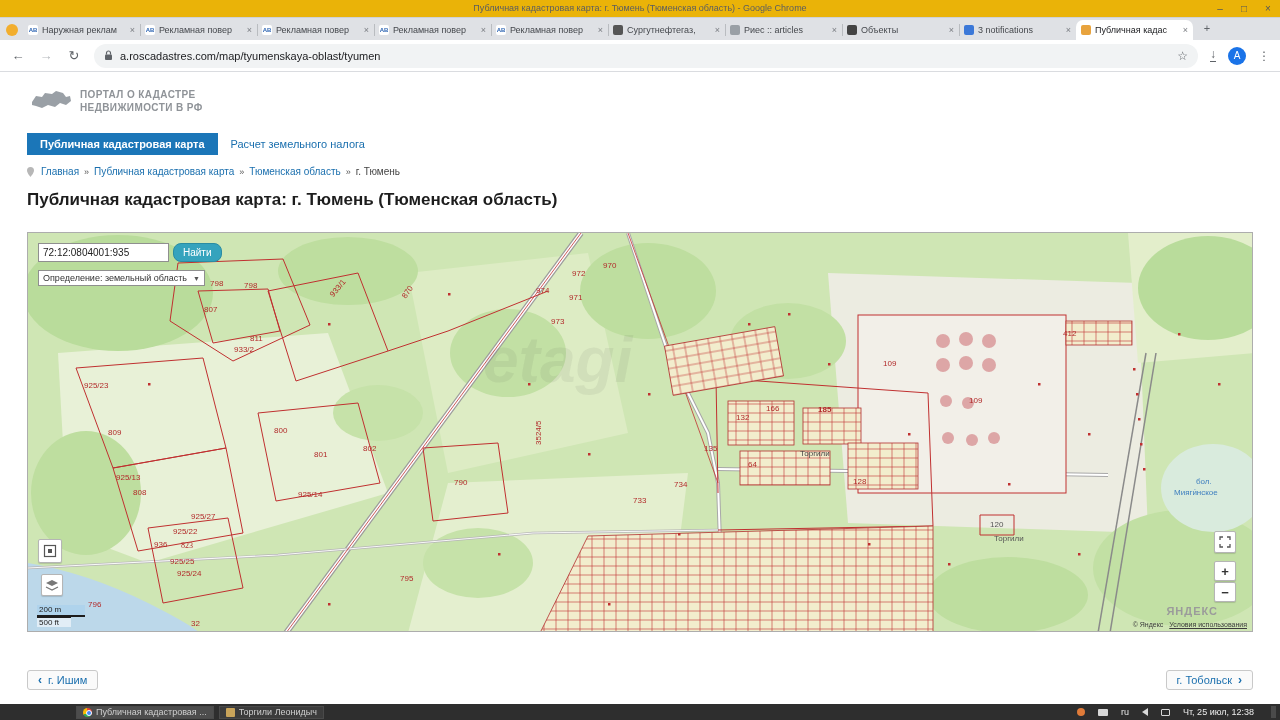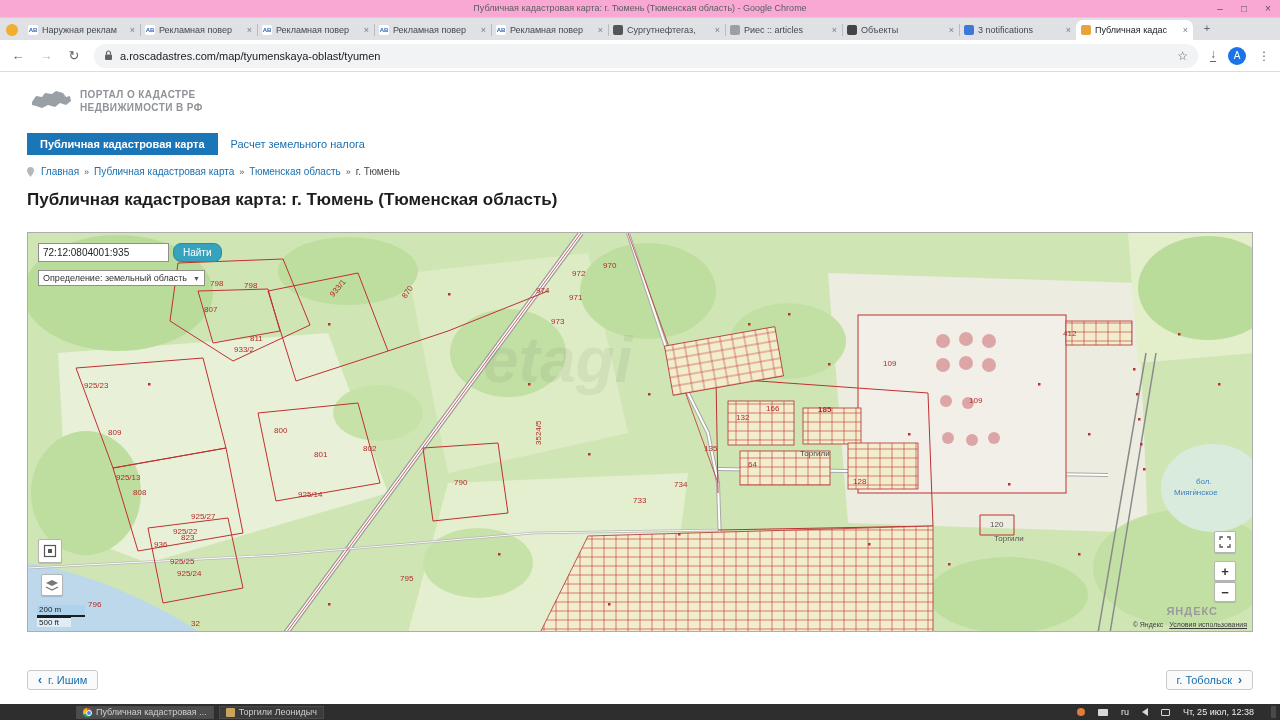--- a/index.html
+++ b/index.html
@@ -1,20 +1,20 @@
 <!DOCTYPE html>
 <html><head>
 <meta charset="utf-8">
 <style>
   *{box-sizing:border-box;margin:0;padding:0}
   html,body{width:1280px;height:720px;overflow:hidden}
   body{font-family:"Liberation Sans",sans-serif;background:#fff}
 
   
-  .titlebar{height:18px;background:#f9a8d4;display:flex;align-items:center;position:relative;border-bottom:1px solid #cfd1d5}
+  .titlebar{height:18px;background:#eab308;display:flex;align-items:center;position:relative;border-bottom:1px solid #cfd1d5}
   .titlebar .title{flex:1;text-align:center;font-size:9px;color:#5a5d61;line-height:17px;white-space:nowrap;overflow:hidden}
   .win-controls{position:absolute;right:6px;top:0;height:17px;display:flex;gap:12px;align-items:center;color:#53565a;font-size:10px}
   .win-btn{width:12px;text-align:center;cursor:default;line-height:10px}
 
   
   .tabstrip{height:22px;background:#dfe1e5;display:flex;align-items:flex-end;padding-left:4px}
   .browser-badge{width:12px;height:12px;border-radius:50%;background:#f2ae2e;margin:0 5px 4px 2px;flex:none}
   .tabs{display:flex;align-items:flex-end;height:22px}
   .tab{width:117px;height:20px;display:flex;align-items:center;gap:4px;padding:0 5px;font-size:9px;color:#45484d;position:relative}
   .tab + .tab::before{content:"";position:absolute;left:0;top:4px;bottom:4px;width:1px;background:#b9bcc0}
@@ -348,21 +348,21 @@
         <span class="map-label" style="left: 88px; top: 240px;">925/13</span>
         <span class="map-label" style="left: 246px; top: 193px;">800</span>
         <span class="map-label" style="left: 263px; top: 217px; padding-left: 23px;">801</span>
         <span class="map-label" style="left: 335px; top: 211px;">802</span>
         <span class="map-label" style="left: 105px; top: 255px;">808</span>
         <span class="map-label" style="left: 270px; top: 257px;">925/14</span>
         <span class="map-label" style="left: 426px; top: 245px;">790</span>
         <span class="map-label" style="left: 163px; top: 279px;">925/27</span>
         <span class="map-label" style="left: 145px; top: 294px;">925/22</span>
         <span class="map-label" style="left: 126px; top: 307px;">936</span>
-        <span class="map-label" style="left: 153px; top: 300px;">823</span>
+        <span class="map-label" style="left: 153px; top: 308px; font-family: Liberation Serif, serif;">823</span>
         <span class="map-label" style="left: 142px; top: 324px;">925/25</span>
         <span class="map-label" style="left: 149px; top: 336px;">925/24</span>
         <span class="map-label" style="left: 60px; top: 367px;">796</span>
         <span class="map-label" style="left: 372px; top: 341px;">795</span>
         <span class="map-label" style="left: 163px; top: 386px;">32</span>
         <span class="map-label" style="left: 506px; top: 212px; transform: rotate(-90deg);">3524/5</span>
         <span class="map-label" style="left: 575px; top: 28px;">970</span>
         <span class="map-label" style="left: 544px; top: 36px;">972</span>
         <span class="map-label" style="left: 508px; top: 53px;">974</span>
         <span class="map-label" style="left: 541px; top: 60px;">971</span>

